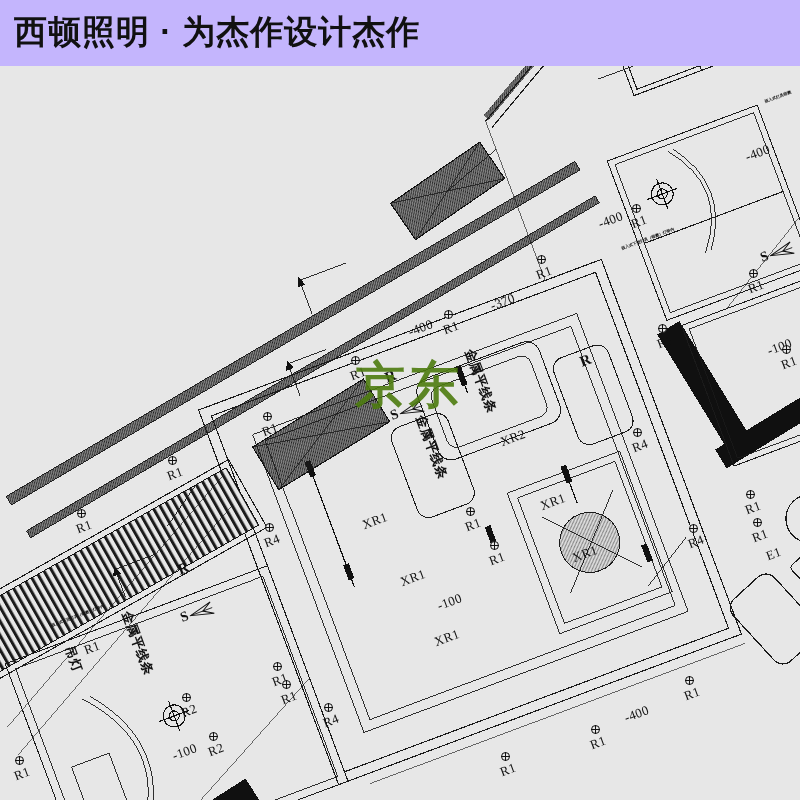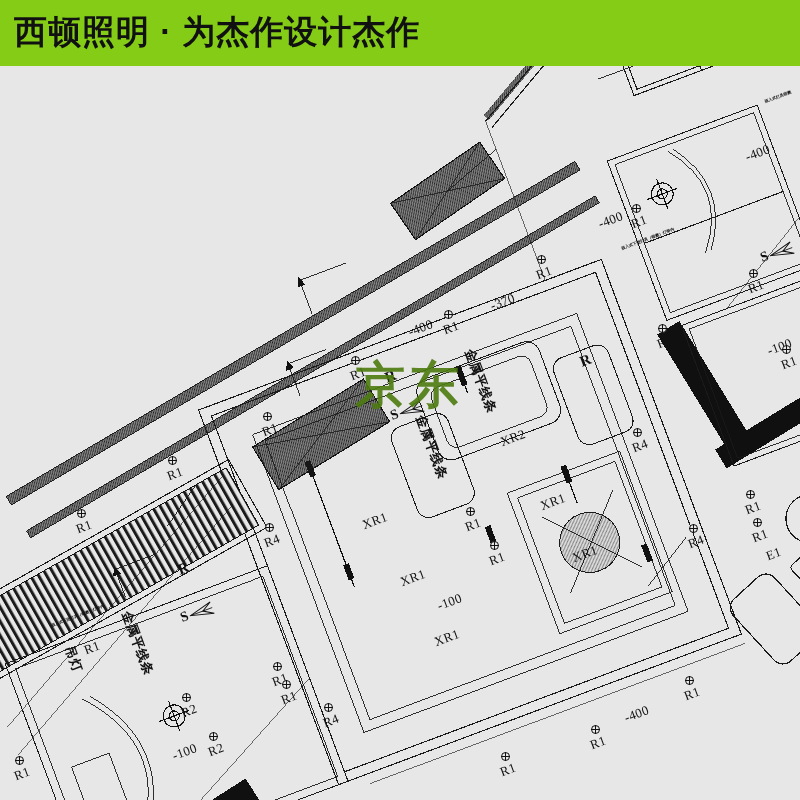--- a/index.html
+++ b/index.html
@@ -3,21 +3,21 @@
 <meta charset="utf-8">
 <title>CAD Ceiling Plan</title>
 <style>
   html,body{margin:0;padding:0;background:#e8e8e8;}
   body{width:800px;height:800px;overflow:hidden;
        font-family:"Liberation Serif",serif;}
   #stage{position:relative;width:800px;height:800px;background:#e7e7e7;overflow:hidden;}
 
   
   #header-band{position:absolute;left:0;top:0;width:800px;height:66px;
-     background:#84cc16;z-index:60;}
+     background:#c4b5fd;z-index:60;}
   #header-title{position:absolute;left:14px;top:10px;
      font-family:"Liberation Sans",sans-serif;font-weight:bold;
      font-size:33px;letter-spacing:1px;color:#111;white-space:nowrap;}
 
   
   #plan-wrap{position:absolute;left:0;top:62px;width:800px;height:738px;overflow:hidden;}
   #plan{position:absolute;left:-160px;top:-200px;width:1180px;height:1180px;
         transform:rotate(-20.5deg);transform-origin:560px 430px;}
   #plan svg{display:block;}
 

